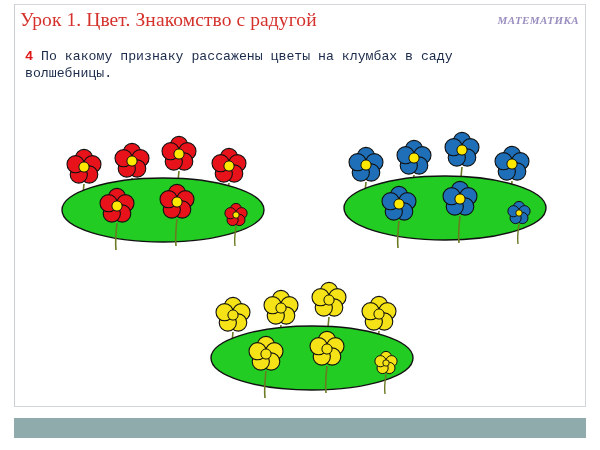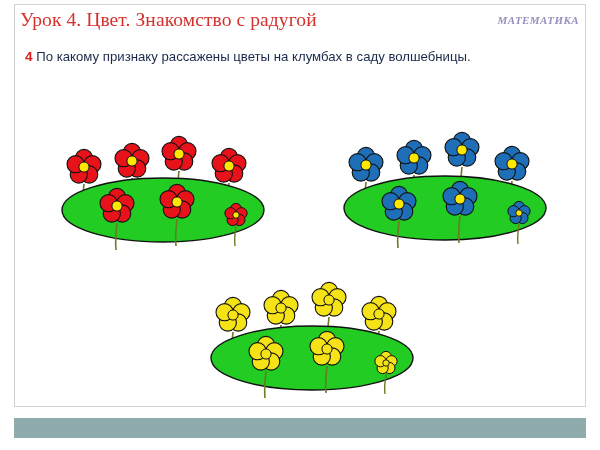--- a/index.html
+++ b/index.html
@@ -67,21 +67,21 @@
     letter-spacing: 0.4px;
     white-space: nowrap;
   }
 
   
   .question {
     position: absolute;
     left: 10px;
     top: 43px;
     width: 500px;
-    font-family: Liberation Sans, sans-serif;
+    font-family: Liberation Mono, monospace;
     font-size: 13.2px;
     line-height: 17px;
     color: #1b2a4a;
   }
   .question .qnum {
     color: #e01b1b;
     font-weight: 700;
     font-size: 13.6px;
   }
 
@@ -123,21 +123,21 @@
   }
 </style>
 </head>
 <body>
 
 <div class="slide">
 
   <div class="slide-frame">
 
     <div class="header">
-      <div class="lesson-title">Урок 4. Цвет. Знакомство с радугой</div>
+      <div class="lesson-title">Урок 1. Цвет. Знакомство с радугой</div>
       <div class="subject-label">МАТЕМАТИКА</div>
     </div>
 
     <div class="question">
       <span class="qnum">4</span><span> По какому признаку рассажены цветы на клумбах в саду волшебницы.</span>
     </div>
 
     <div class="garden">
 
       <svg class="bed-svg" id="bed-red" width="230" height="130" viewBox="0 0 230 130">

